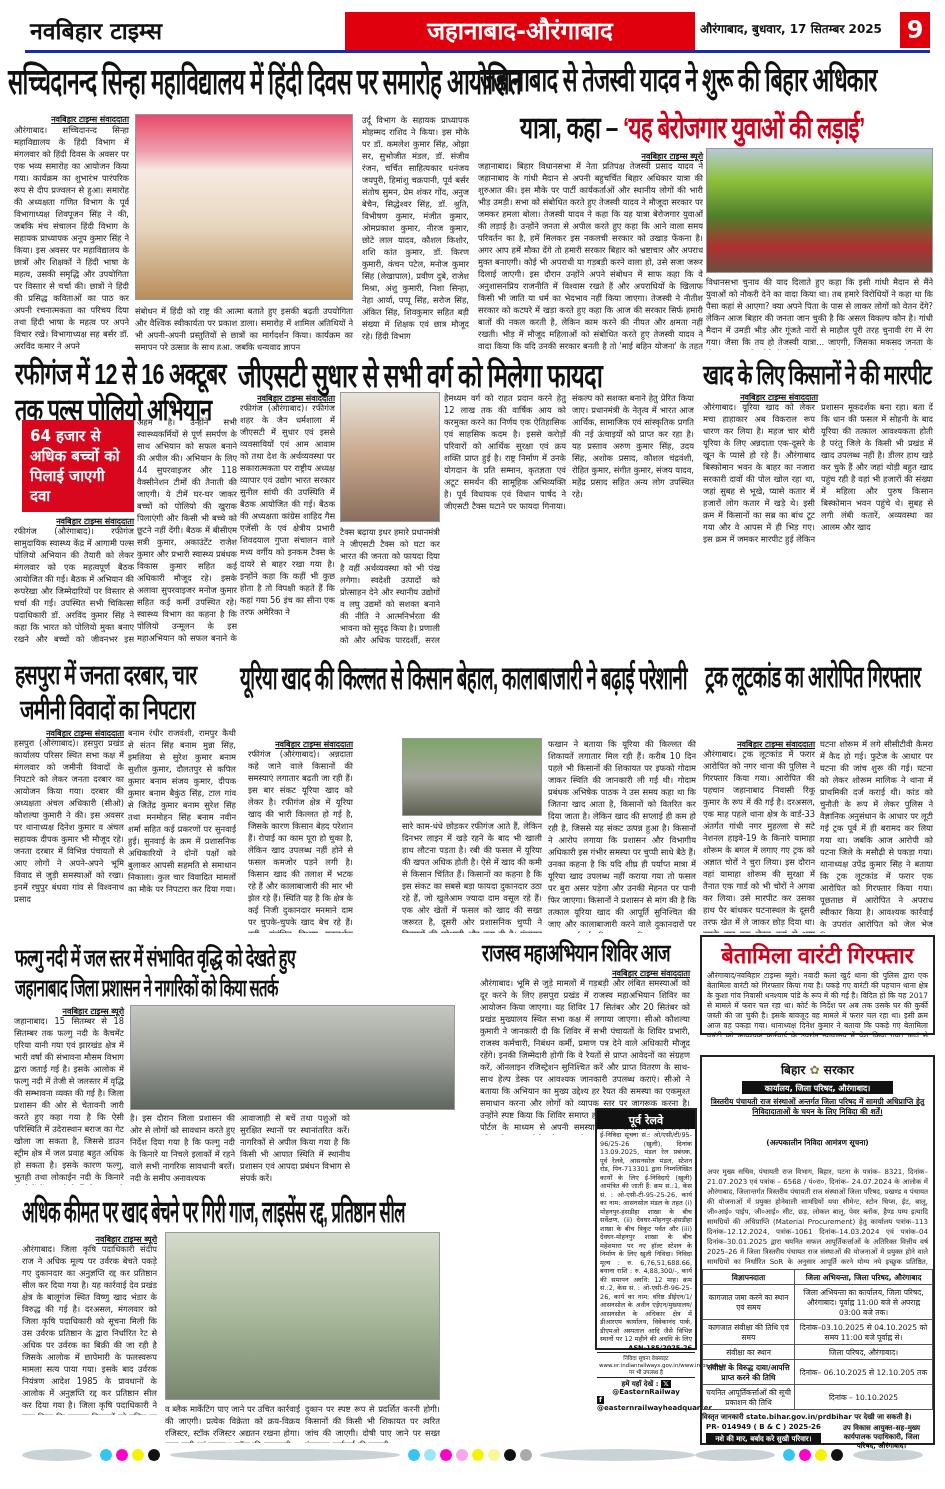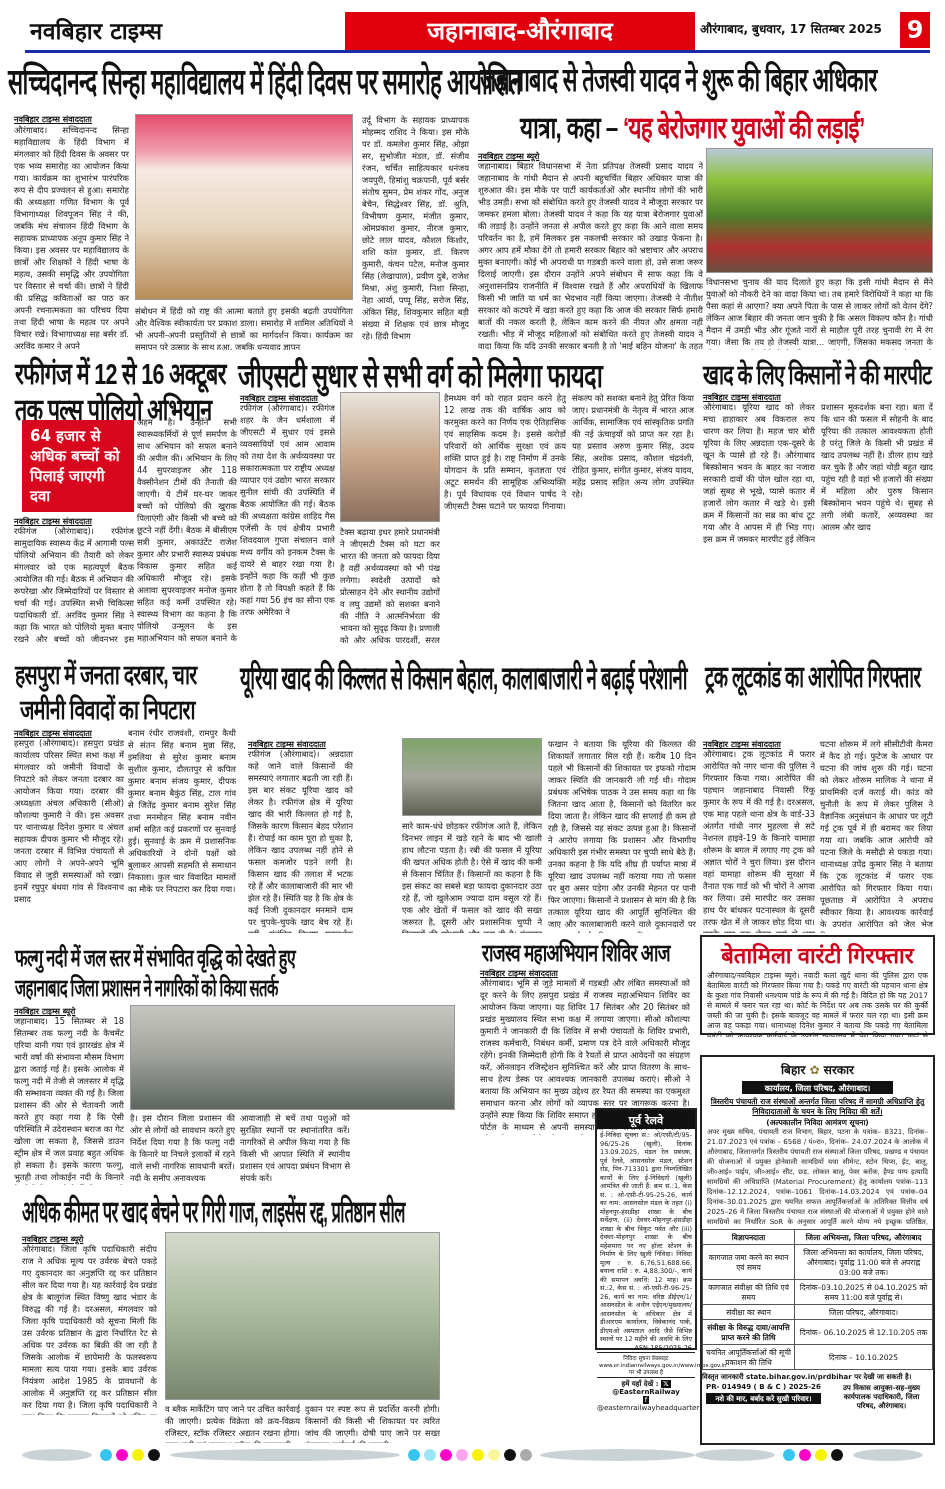--- a/index.html
+++ b/index.html
@@ -5,21 +5,21 @@
 *{box-sizing:border-box;margin:0;padding:0}
 body{width:945px;height:1489px;background:#fff;font-family:"DejaVu Sans",sans-serif;color:#111;position:relative;overflow:hidden}
 .abs{position:absolute}
 .masthead-name{left:30px;top:14px;font-size:23px;font-weight:bold;font-family:"DejaVu Serif",serif}
 .section-box{left:345px;top:12px;width:350px;height:38px;background:#e0000d;color:#fff;font-size:24px;font-weight:bold;text-align:center;line-height:38px}
 .dateline{left:700px;top:20px;font-size:12px;font-weight:bold}
 .pageno{left:900px;top:12px;width:30px;height:36px;background:#e0000d;color:#fff;font-size:24px;font-weight:bold;text-align:center;line-height:36px}
 .rule{left:25px;top:50px;width:905px;height:3px;background:#1b2ca8}
 .hl{font-family:"Liberation Sans",sans-serif;font-weight:bold;letter-spacing:-1px;transform:scaleX(0.78);transform-origin:left top;white-space:nowrap}
 .hl-red{color:#d0001a}
-.byline{font-size:8px;font-weight:bold;text-decoration:underline;text-align:left}
+.byline{font-size:8px;font-weight:bold;text-decoration:underline;text-align:right}
 .txt{font-size:8.3px;line-height:12px;text-align:justify;overflow:hidden;color:#222}
 .photo{background:linear-gradient(135deg,#c8b79a,#8a9a6a 50%,#6b7f5b);border:1px solid #999}
 .photo.a{background:linear-gradient(180deg,#e74b6a 0%,#f0a0b0 20%,#f6e9e2 30%,#e8d7c0 60%,#b88d5a 100%)}
 .photo.b{background:linear-gradient(180deg,#b6c9d8 0%,#8fc23b 25%,#4f7e2b 55%,#b03030 80%,#6a5040 100%)}
 .photo.c{background:linear-gradient(180deg,#e8e4dc,#c8a68a 50%,#8a6e5e)}
 .photo.d{background:linear-gradient(180deg,#7fa56a,#a6a79c 50%,#5e6252)}
 .photo.e{background:linear-gradient(180deg,#c5c8c0,#9ea09a 50%,#5e6660)}
 .photo.f{background:linear-gradient(180deg,#d5dacb,#a8b99b 50%,#78866e)}
 .redbox{background:#d8071d;color:#fff;font-weight:bold;font-size:17px;line-height:26px;padding:6px 8px}
 .box{border:2px solid #222}
@@ -101,31 +101,31 @@
 <div class="abs txt" style="left:480px;top:977px;width:210px;height:158px">औरंगाबाद। भूमि से जुड़े मामलों में गड़बड़ी और लंबित समस्याओं को दूर करने के लिए हसपुरा प्रखंड में राजस्व महाअभियान शिविर का आयोजन किया जाएगा। यह शिविर 17 सितंबर और 20 सितंबर को प्रखंड मुख्यालय स्थित सभा कक्ष में लगाया जाएगा। सीओ कौशल्या कुमारी ने जानकारी दी कि शिविर में सभी पंचायतों के शिविर प्रभारी, राजस्व कर्मचारी, निबंधन कर्मी, प्रमाण पत्र देने वाले अधिकारी मौजूद रहेंगे। इनकी जिम्मेदारी होगी कि वे रैयतों से प्राप्त आवेदनों का संग्रहण करें, ऑनलाइन रजिस्ट्रेशन सुनिश्चित करें और प्राप्त वितरण के साथ-साथ हेल्प डेस्क पर आवश्यक जानकारी उपलब्ध कराएं। सीओ ने बताया कि अभियान का मुख्य उद्देश्य हर रैयत की समस्या का एकमुश्त समाधान करना और लोगों को व्यापक स्तर पर जागरूक करना है। उन्होंने स्पष्ट किया कि शिविर समाप्त होने के बाद भी रैयत बिहार भूमि पोर्टल के माध्यम से अपनी समस्याओं का समाधान करा सकेंगे। परिमार्जन प्लस पोर्टल से जमाबंदी सुधार और छूटी हुई जमाबंदी को ऑनलाइन करने की सुविधा जारी रहेगी, वहीं उत्तराधिकार नामांतरण और बंटवारा नामांतरण दाखिल-खारिज पोर्टल के जरिये किया जा सकेगा।</div>
 
 <div class="abs box" style="left:700px;top:935px;width:235px;height:100px">
   <div class="hl hl-red" style="font-size:22px;text-align:center;transform:none;letter-spacing:0;margin-top:2px">बेतामिला वारंटी गिरफ्तार</div>
   <div class="txt" style="padding:2px 5px;height:68px;font-size:7.5px;line-height:10px">औरंगाबाद/नवबिहार टाइम्स ब्यूरो। नवादी कलां खुर्द थाना की पुलिस द्वारा एक बेतामिला वारंटी को गिरफ्तार किया गया है। पकड़े गए वारंटी की पहचान थाना क्षेत्र के कुशा गांव निवासी धनश्याम पांडे के रूप में की गई है। विदित हो कि यह 2017 से मामले में फरार चल रहा था। कोर्ट के निर्देश पर अब तक उसके घर की कुर्की जब्ती की जा चुकी है। इसके बावजूद वह मामले में फरार चल रहा था। इसी क्रम आज वह पकड़ा गया। थानाध्यक्ष दिनेश कुमार ने बताया कि पकड़े गए बेतामिला वारंटी को आवश्यक कार्रवाई के उपरांत न्यायालय में पेश किया गया। जहां से आवश्यक सुनवाई के उपरांत उसे जेल भेज दिया गया।</div>
 </div>
 
 <div class="abs box" style="left:595px;top:1108px;width:102px;height:242px">
   <div class="ad-head" style="font-size:11px;padding:2px 0">पूर्व रेलवे</div>
   <div class="txt" style="padding:2px 3px;height:215px;font-size:6.5px;line-height:8.5px">ई-निविदा सूचना सं.: ओ/एसी/टी/95-96/25-26 (खुली), दिनांक 13.09.2025, मंडल रेल प्रबंधक, पूर्व रेलवे, आसनसोल मंडल, स्टेशन रोड, पिन-713301 द्वारा निम्नलिखित कार्यों के लिए ई-निविदाएँ (खुली) आमंत्रित की जाती हैं: क्रम सं.:1, केस सं. : ओ-एसी-टी-95-25-26, कार्य का नाम: आसनसोल मंडल के तहत (i) मोहनपुर-हंसडीहा शाखा के बीच सर्वेक्षण, (ii) देवघर-मोहनपुर-हंसडीहा शाखा के बीच त्रिकुट पर्वत और (iii) देवघर-मोहनपुर शाखा के बीच महेशमारा पर नए हॉल्ट स्टेशन के निर्माण के लिए खुली निविदा। निविदा मूल्य : रु. 6,76,51,688.66, बयाना राशि : रु. 4,88,300/-, कार्य की समापन अवधि: 12 माह। क्रम सं.:2, केस सं. : ओ-एसी-टी-96-25-26, कार्य का नाम: वरिष्ठ डीईएन/1/आसनसोल के अधीन एईएन/मुख्यालय/आसनसोल के अधिकार क्षेत्र में डीआरएम कार्यालय, विवेकानंद पार्क, डीएमओ अस्पताल आदि जैसे विभिन्न स्थानों पर 12 महीने की अवधि के लिए बागवानी परिसंपत्तियों की मरम्मत और रखरखाव के लिए खुली निविदा। निविदा मूल्य : रु. 50,53,762.25, बयाना राशि : रु. 1,01,100/-, कार्य की समापन अवधि: 12 माह। बंद होने की तिथि और समय: दिनांक 09.10.2025 को 12.00 बजे। संपूर्ण विवरण रेलवे की वेबसाइट www.ireps.gov.in में देखा जा सकता है।</div>
-  <div style="font-size:6.5px;text-align:right;padding-right:3px;font-weight:normal">ASN-185/2025-26</div>
+  <div style="font-size:6.5px;text-align:right;padding-right:3px;font-weight:bold">ASN-185/2025-26</div>
   <div style="font-size:5.5px;text-align:center;padding:1px 2px;border-top:1px solid #222">निविदा सूचना वेबसाइट www.er.indianrailways.gov.in/www.ireps.gov.in पर भी उपलब्ध है</div>
   <div style="font-size:7px;text-align:center;font-weight:bold;border-top:1px solid #222;padding-top:1px"><span>हमें यहाँ देखें :</span> <span style="background:#111;color:#fff;padding:0 2px">𝕏</span> <span>@EasternRailway</span></div>
-  <div style="font-size:7px;text-align:center;font-weight:normal"><span style="background:#111;color:#fff;padding:0 2px">f</span> <span>@easternrailwayheadquarter</span></div>
+  <div style="font-size:7px;text-align:left;font-weight:bold"><span style="background:#111;color:#fff;padding:0 2px">f</span> <span>@easternrailwayheadquarter</span></div>
 </div>
 
 <div class="abs box" style="left:700px;top:1055px;width:235px;height:390px;font-size:7.5px">
   <div style="text-align:center;font-weight:bold;font-size:12px;margin-top:4px"><span>बिहार</span> <span style="color:#8a7a3a">✿</span> <span>सरकार</span></div>
   <div class="ad-head" style="margin:3px 40px;font-size:8px;padding:1px">कार्यालय, जिला परिषद, औरंगाबाद।</div>
   <div style="text-align:center;font-weight:bold;text-decoration:underline;padding:0 4px;line-height:10px">त्रिस्तरीय पंचायती राज संस्थाओं अन्तर्गत जिला परिषद में सामग्री अधिप्राप्ति हेतु निविदादाताओं के चयन के लिए निविदा की शर्तें।</div>
-  <div style="text-align:center;font-weight:bold;margin:0 0">(अल्पकालीन निविदा आमंत्रण सूचना)</div>
+  <div style="text-align:center;font-weight:bold;margin:20px 0">(अल्पकालीन निविदा आमंत्रण सूचना)</div>
   <div class="txt" style="padding:0 5px;height:100px;font-size:7px;line-height:10px">अपर मुख्य सचिव, पंचायती राज विभाग, बिहार, पटना के पत्रांक– 8321, दिनांक– 21.07.2023 एवं पत्रांक – 6568 / पं०रा०, दिनांक– 24.07.2024 के आलोक में औरंगाबाद, जिलान्तर्गत त्रिस्तरीय पंचायती राज संस्थाओं जिला परिषद, प्रखण्ड व पंचायत की योजनाओं में प्रयुक्त होनेवाली सामग्रियों यथा सीमेन्ट, स्टोन चिप्स, ईट, बालू, जी०आई० पाईप, जी०आई० सीट, छड़, लोकल बालू, पेवर ब्लॉक, हैण्ड पम्प इत्यादि सामग्रियों की अधिप्राप्ति (Material Procurement) हेतु कार्यालय पत्रांक–113 दिनांक–12.12.2024, पत्रांक–1061 दिनांक–14.03.2024 एवं पत्रांक–04 दिनांक–30.01.2025 द्वारा चयनित सफल आपूर्तिकर्त्ताओं के अतिरिक्त वित्तीय वर्ष 2025–26 में जिला त्रिस्तरीय पंचायत राज संस्थाओं की योजनाओं में प्रयुक्त होने वाले सामग्रियों का निर्धारित SoR के अनुसार आपूर्ति करने योग्य नये इच्छुक प्रतिष्ठित, निबंधित एवं सक्षम प्रतिष्ठानों से निम्न शर्तों के अधीन सूचीबद्ध करने हेतु मुहरबंद निविदा आमंत्रित की जाती है:–</div>
   <table style="width:100%;margin-top:2px">
     <tbody id="tender-rows">
         <tr>
           <td style="font-weight: bold; width: 40%;">विज्ञापनदाता</td>
           <td style="font-weight: bold;">जिला अभियन्ता, जिला परिषद, औरंगाबाद</td>
         </tr>
         <tr>
           <td style="width: 40%;">कागजात जमा करने का स्थान एवं समय</td>
           <td>जिला अभियन्ता का कार्यालय, जिला परिषद, औरंगाबाद। पूर्वाह्न 11:00 बजे से अपराह्न 03:00 बजे तक।</td>

